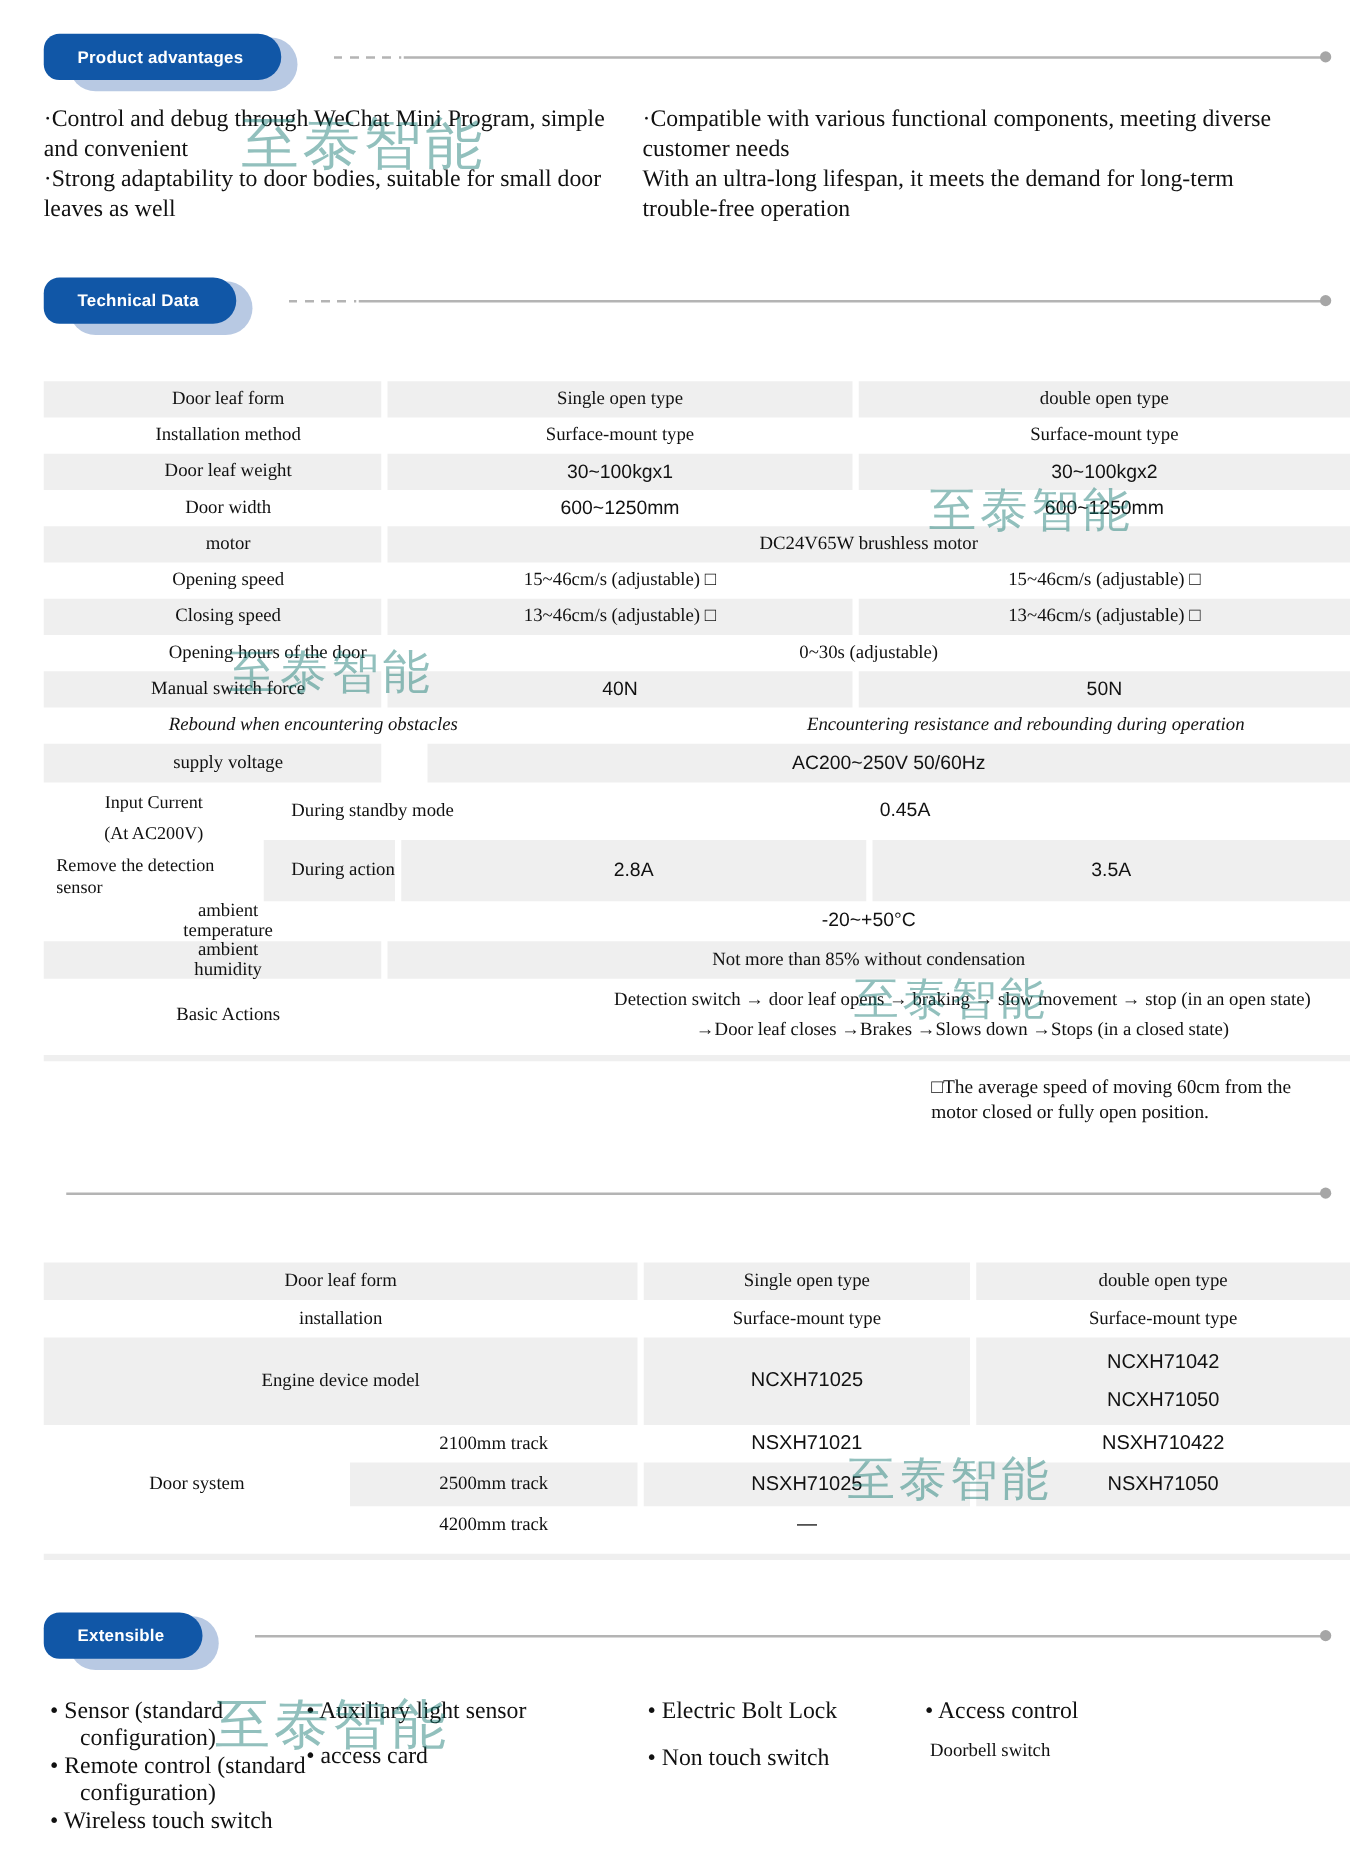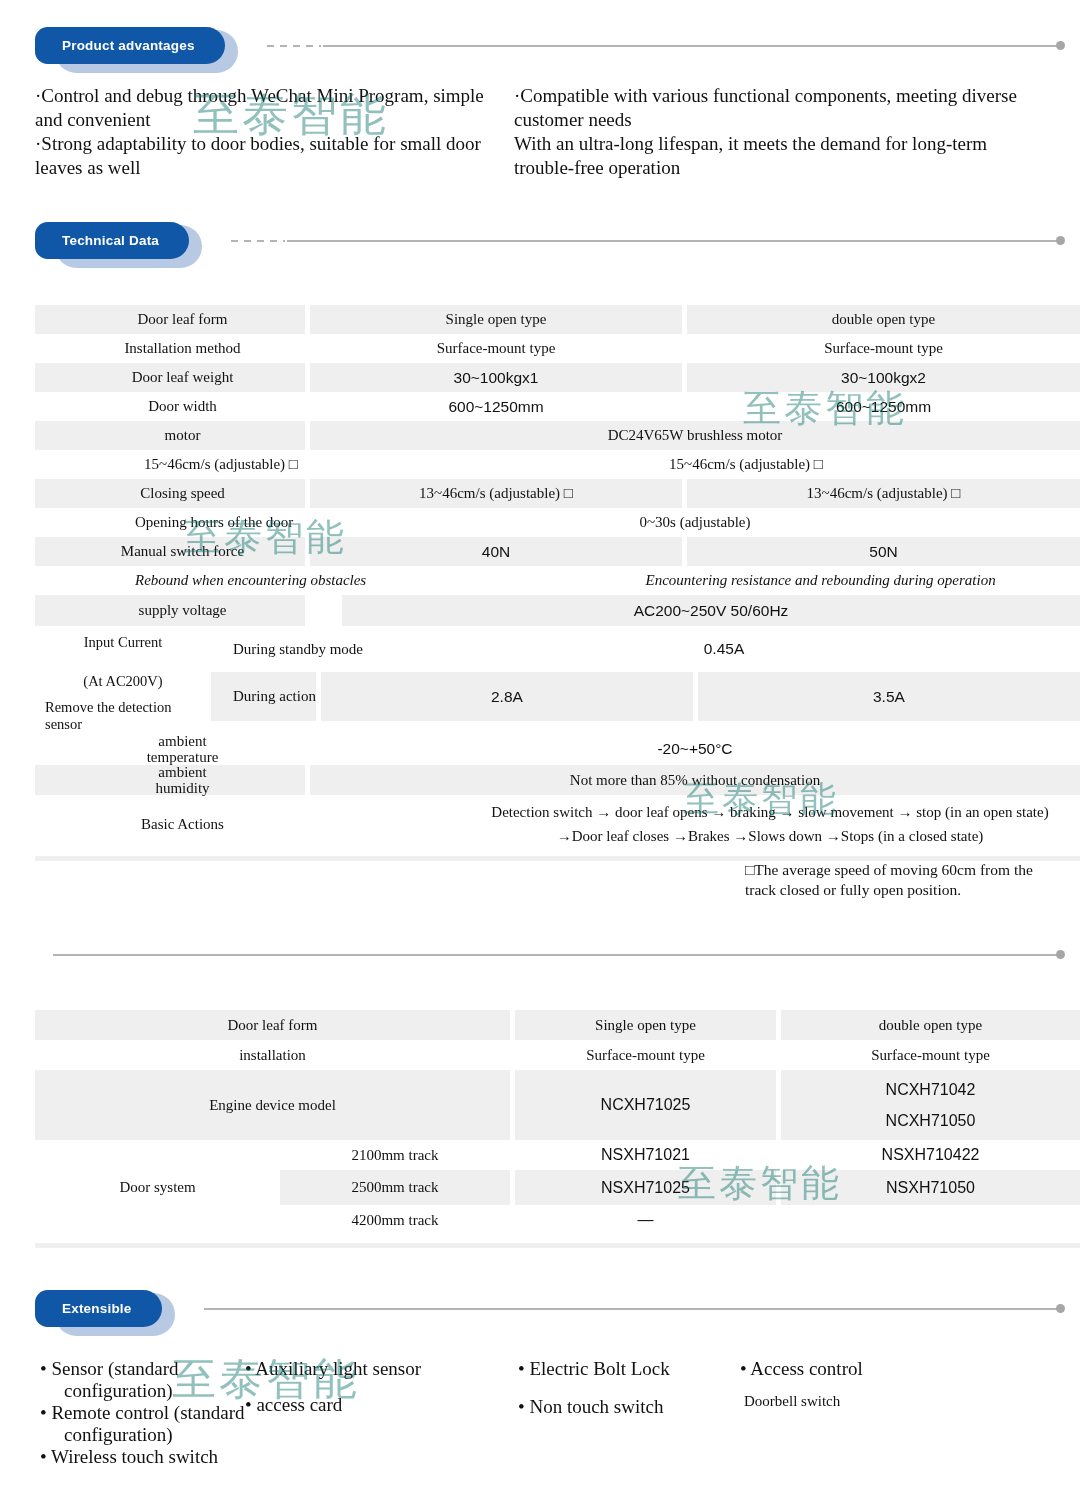--- a/index.html
+++ b/index.html
@@ -44,21 +44,21 @@
   .v1     { flex:0 0 372px; }
   .v2     { flex:1; }
   .merge  { flex:1; }
   .shiftL { justify-content:flex-start; padding-left:100px; white-space:nowrap; }
   .twoline { flex-direction:column; justify-content:center; line-height:16px; }
 
   
   .ic { display:flex; }
   .ic-label { flex:0 0 176px; font-size:14.5px; padding-top:8px; }
   .ic-l1, .ic-l2 { text-align:center; }
-  .ic-l2 { margin-top:22px; }
+  .ic-l2 { margin-top:8px; }
   .ic-l3 { margin-top:9px; padding-left:10px; line-height:17px; }
   .ic-rows { flex:1; }
   .sub { flex:0 0 94px; justify-content:flex-start; padding-left:22px; white-space:nowrap; }
 
   .actions-cell { flex-direction:column; justify-content:center; row-gap:7px; padding-left:150px; }
   .end-strip { height:5px; background:#efefef; margin-top:3px; }
 
   
   .m-lab { flex:0 0 475px; }
   .m-v1  { flex:0 0 261px; }
@@ -148,20 +148,21 @@
     <div class="trow" style="height:29px;">
       <div class="cell lab">Door width</div>
       <div class="cell v1 san">600~1250mm</div>
       <div class="cell v2 san">600~1250mm</div>
     </div>
     <div class="trow" style="height:29px;">
       <div class="cell lab g">motor</div>
       <div class="cell merge g">DC24V65W brushless motor</div>
     </div>
     <div class="trow" style="height:29px;">
+      <div class="cell lab">Opening speed</div>
       <div class="cell v1">15~46cm/s (adjustable) □</div>
       <div class="cell v2">15~46cm/s (adjustable) □</div>
     </div>
     <div class="trow" style="height:29px;">
       <div class="cell lab g">Closing speed</div>
       <div class="cell v1 g">13~46cm/s (adjustable) □</div>
       <div class="cell v2 g">13~46cm/s (adjustable) □</div>
     </div>
     <div class="trow" style="height:29px;">
       <div class="cell lab shiftL">Opening hours of the door</div>
@@ -217,21 +218,21 @@
     <div class="trow" style="height:58px;">
       <div class="cell lab">Basic Actions</div>
       <div class="cell merge actions-cell">
         <div>Detection switch → door leaf opens → braking → slow movement → stop (in an open state)</div>
         <div>→Door leaf closes →Brakes →Slows down →Stops (in a closed state)</div>
       </div>
     </div>
     <div class="end-strip"></div>
   </div>
 
-  <div class="footnote">□The average speed of moving 60cm from the track closed or fully open position.</div>
+  <div class="footnote">□The average speed of moving 60cm from the motor closed or fully open position.</div>
 
   <div class="sec-head" style="top:950px;">
     <div class="head-line">
       <span class="solid"></span>
       <span class="dot"></span>
     </div>
   </div>
 
   <div class="ttable" style="top:1010px;">
     <div class="trow" style="height:30px;">

